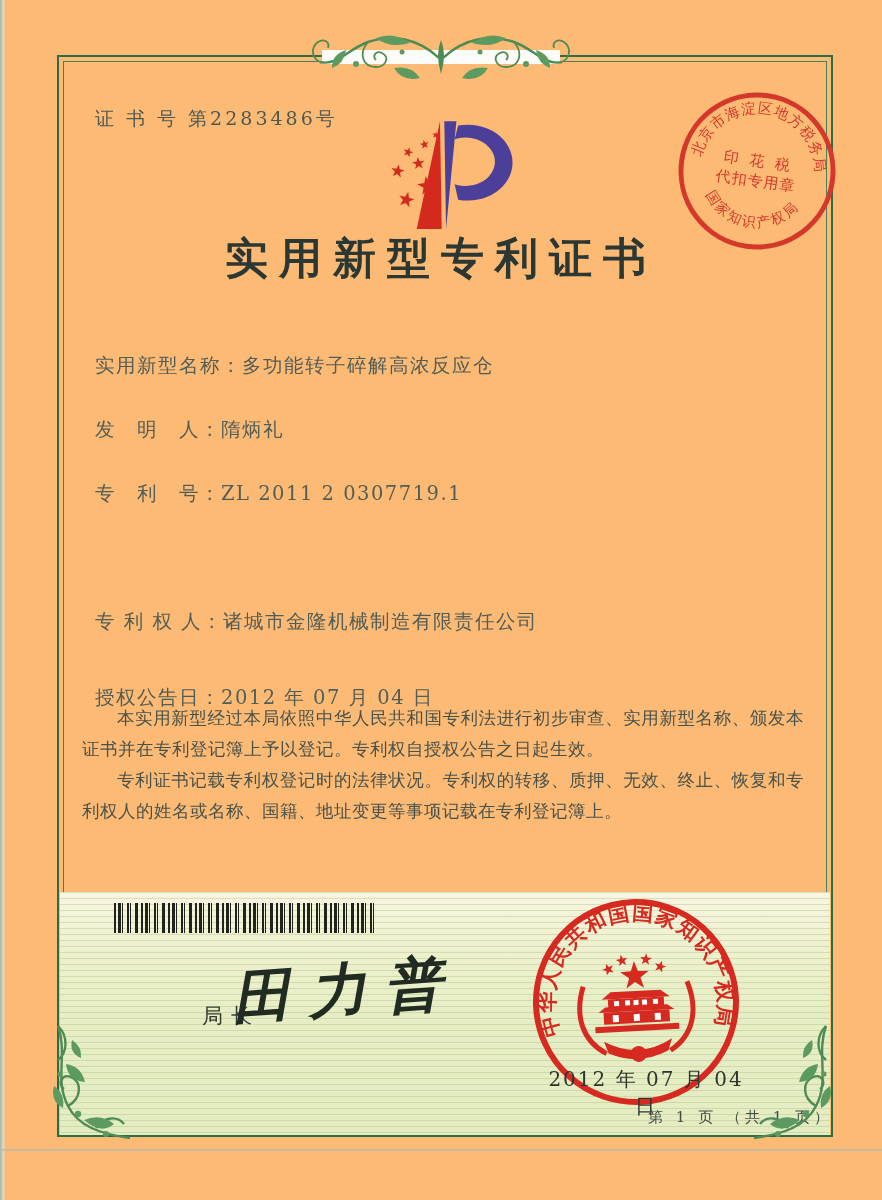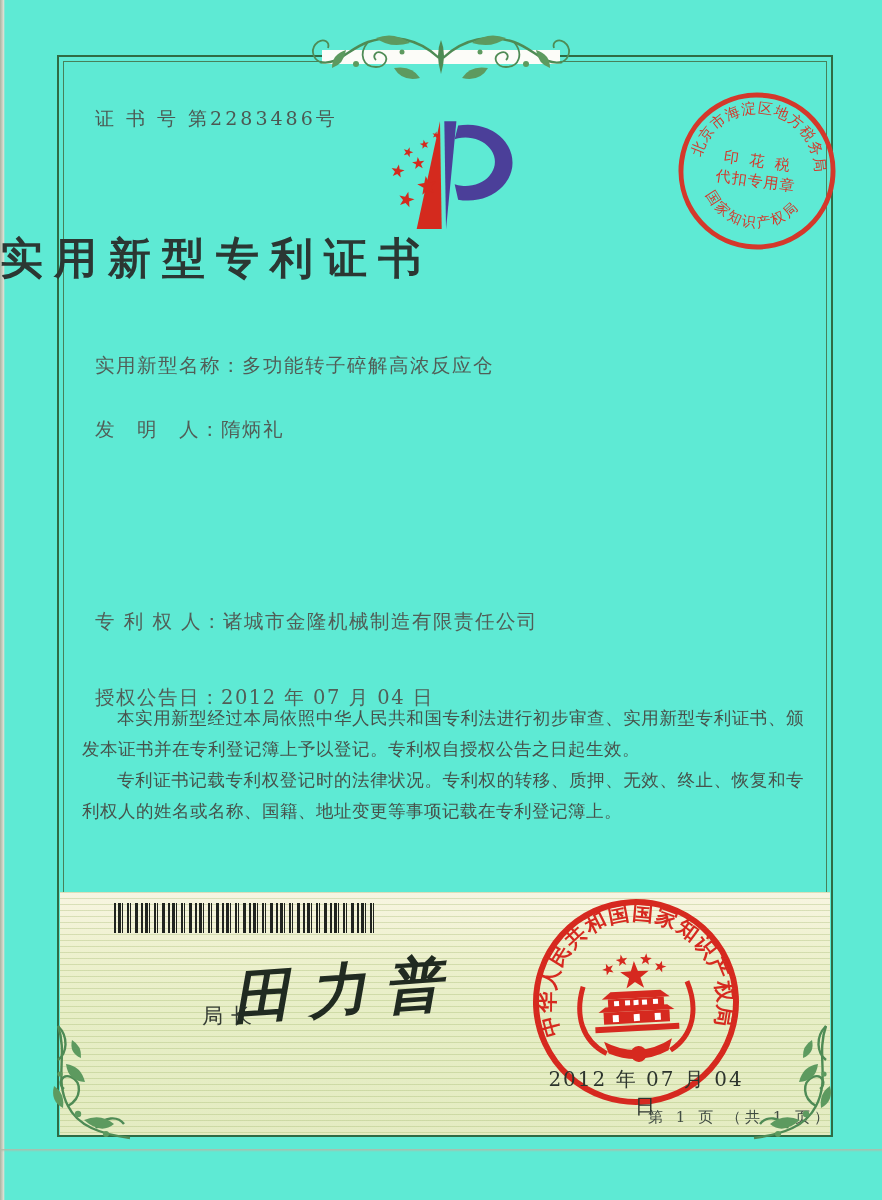--- a/index.html
+++ b/index.html
@@ -1,19 +1,19 @@
 <!DOCTYPE html>
 <html><head>
 <meta charset="utf-8">
 <style>
   * { margin:0; padding:0; box-sizing:border-box; }
   html,body { background:#e8e8e4; }
   #page {
     position:relative; width:882px; height:1200px;
-    background:#5eead4; overflow:hidden;
+    background:#fdba74; overflow:hidden;
     font-family:"DejaVu Serif","Liberation Serif",serif;
   }
   
   .scan-edge-left { position:absolute; left:0; top:0; width:5px; height:100%;
     background:linear-gradient(90deg,#a7b3a1,#d9ded1 70%,rgba(0,0,0,0)); }
   .scan-edge-bottom { position:absolute; left:0; top:1149px; width:100%; height:3px;
     background:linear-gradient(180deg,#b4b9a8,rgba(0,0,0,0)); }
   
   .frame-outer { position:absolute; left:57px; top:55px; width:776px; height:1082px;
     border:2.5px solid #2f6b44; }
@@ -24,21 +24,21 @@
     position:absolute; left:60px; top:892px; width:770px; height:243px; z-index:1;
     background:
       repeating-linear-gradient(180deg, rgba(150,175,95,.30) 0 1px, rgba(0,0,0,0) 1px 6px),
       linear-gradient(180deg,#f8f5e2 0px,#eef1cf 55px,#e7eec6 120px,#e4ecc2 100%);
   }
   .cert-no { position:absolute; left:95px; top:106px; z-index:2;
     font-size:19px; letter-spacing:3px; color:#4c5852; }
   .logo { position:absolute; left:358px; top:108px; z-index:2; }
   .tax-stamp { position:absolute; left:672px; top:86px; z-index:2; transform:rotate(8deg); }
   .title { position:absolute; left:0; top:230px; width:882px; z-index:2;
-    text-align:left; font-size:43px; font-weight:bold; color:#2b3733; letter-spacing:11px; }
+    text-align:center; font-size:43px; font-weight:bold; color:#2b3733; letter-spacing:11px; }
   .field { position:absolute; left:95px; z-index:2; font-size:19.5px; color:#515e57;
     letter-spacing:1.5px; white-space:nowrap; }
   .paras { position:absolute; left:82px; top:703px; width:722px; z-index:2;
     font-size:17.5px; line-height:31px; color:#47524b; text-align:justify; }
   .paras p { text-indent:2em; letter-spacing:0.5px; }
   .barcode { position:absolute; left:114px; top:903px; width:260px; height:30px; z-index:2;
     background-image:repeating-linear-gradient(90deg,
       #20241f 0 2px, rgba(0,0,0,0) 2px 4px,
       #20241f 4px 7px, rgba(0,0,0,0) 7px 8px,
       #20241f 8px 9px,  rgba(0,0,0,0) 9px 13px,
@@ -168,29 +168,32 @@
   </svg>
 
   <div class="title">实用新型专利证书</div>
 
   <div class="field" style="top:416px">
     <span>发　明　人：</span><span>隋炳礼</span>
   </div>
   <div class="field" style="top:352px">
     <span>实用新型名称：</span><span>多功能转子碎解高浓反应仓</span>
   </div>
+  <div class="field" style="top:480px">
+    <span>专　利　号：</span><span>ZL 2011 2 0307719.1</span>
+  </div>
   <div class="field" style="top:608px">
     <span>专 利 权 人：</span><span>诸城市金隆机械制造有限责任公司</span>
   </div>
   <div class="field" style="top:684px">
     <span>授权公告日：</span><span>2012 年 07 月 04 日</span>
   </div>
 
   <div class="paras">
-    <p>本实用新型经过本局依照中华人民共和国专利法进行初步审查、实用新型专利证书、颁发本证书并在专利登记簿上予以登记。专利权自授权公告之日起生效。</p>
+    <p>本实用新型经过本局依照中华人民共和国专利法进行初步审查、实用新型名称、颁发本证书并在专利登记簿上予以登记。专利权自授权公告之日起生效。</p>
     <p>专利证书记载专利权登记时的法律状况。专利权的转移、质押、无效、终止、恢复和专利权人的姓名或名称、国籍、地址变更等事项记载在专利登记簿上。</p>
   </div>
 
   <div class="barcode"></div>
 
   <div class="sig-label">局长</div>
   <div class="sig-name">田力普</div>
 
   <svg class="big-seal" width="232" height="232" viewBox="0 0 232 232">
     <circle cx="116" cy="116" r="100" fill="none" stroke="#d6291f" stroke-width="6"></circle>

